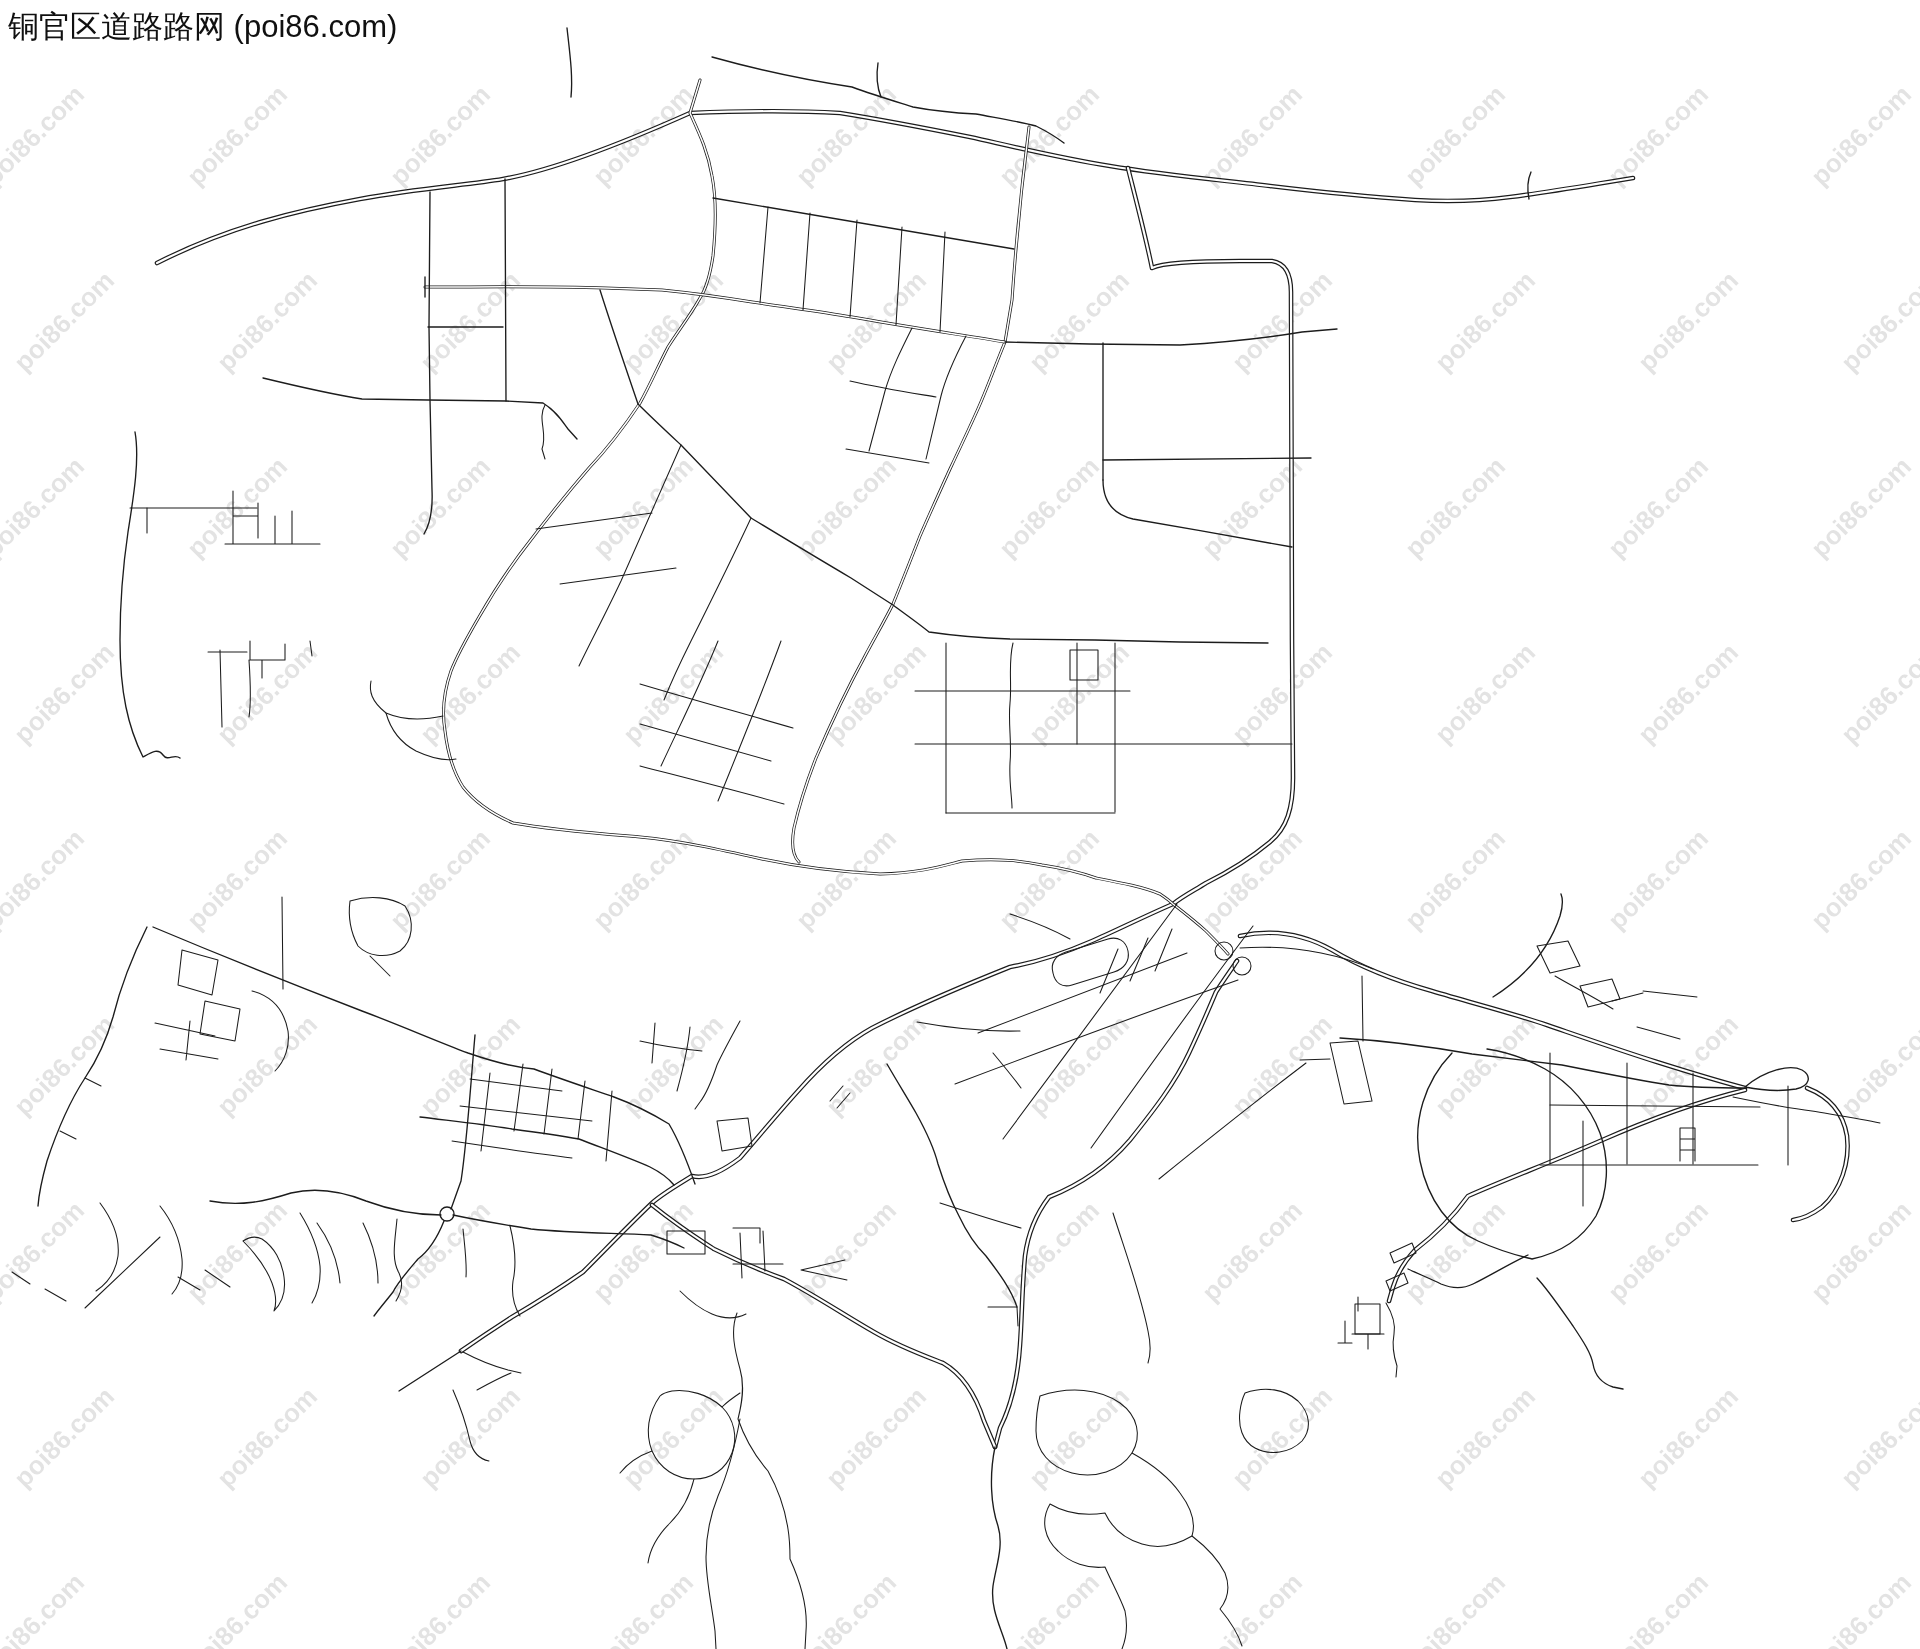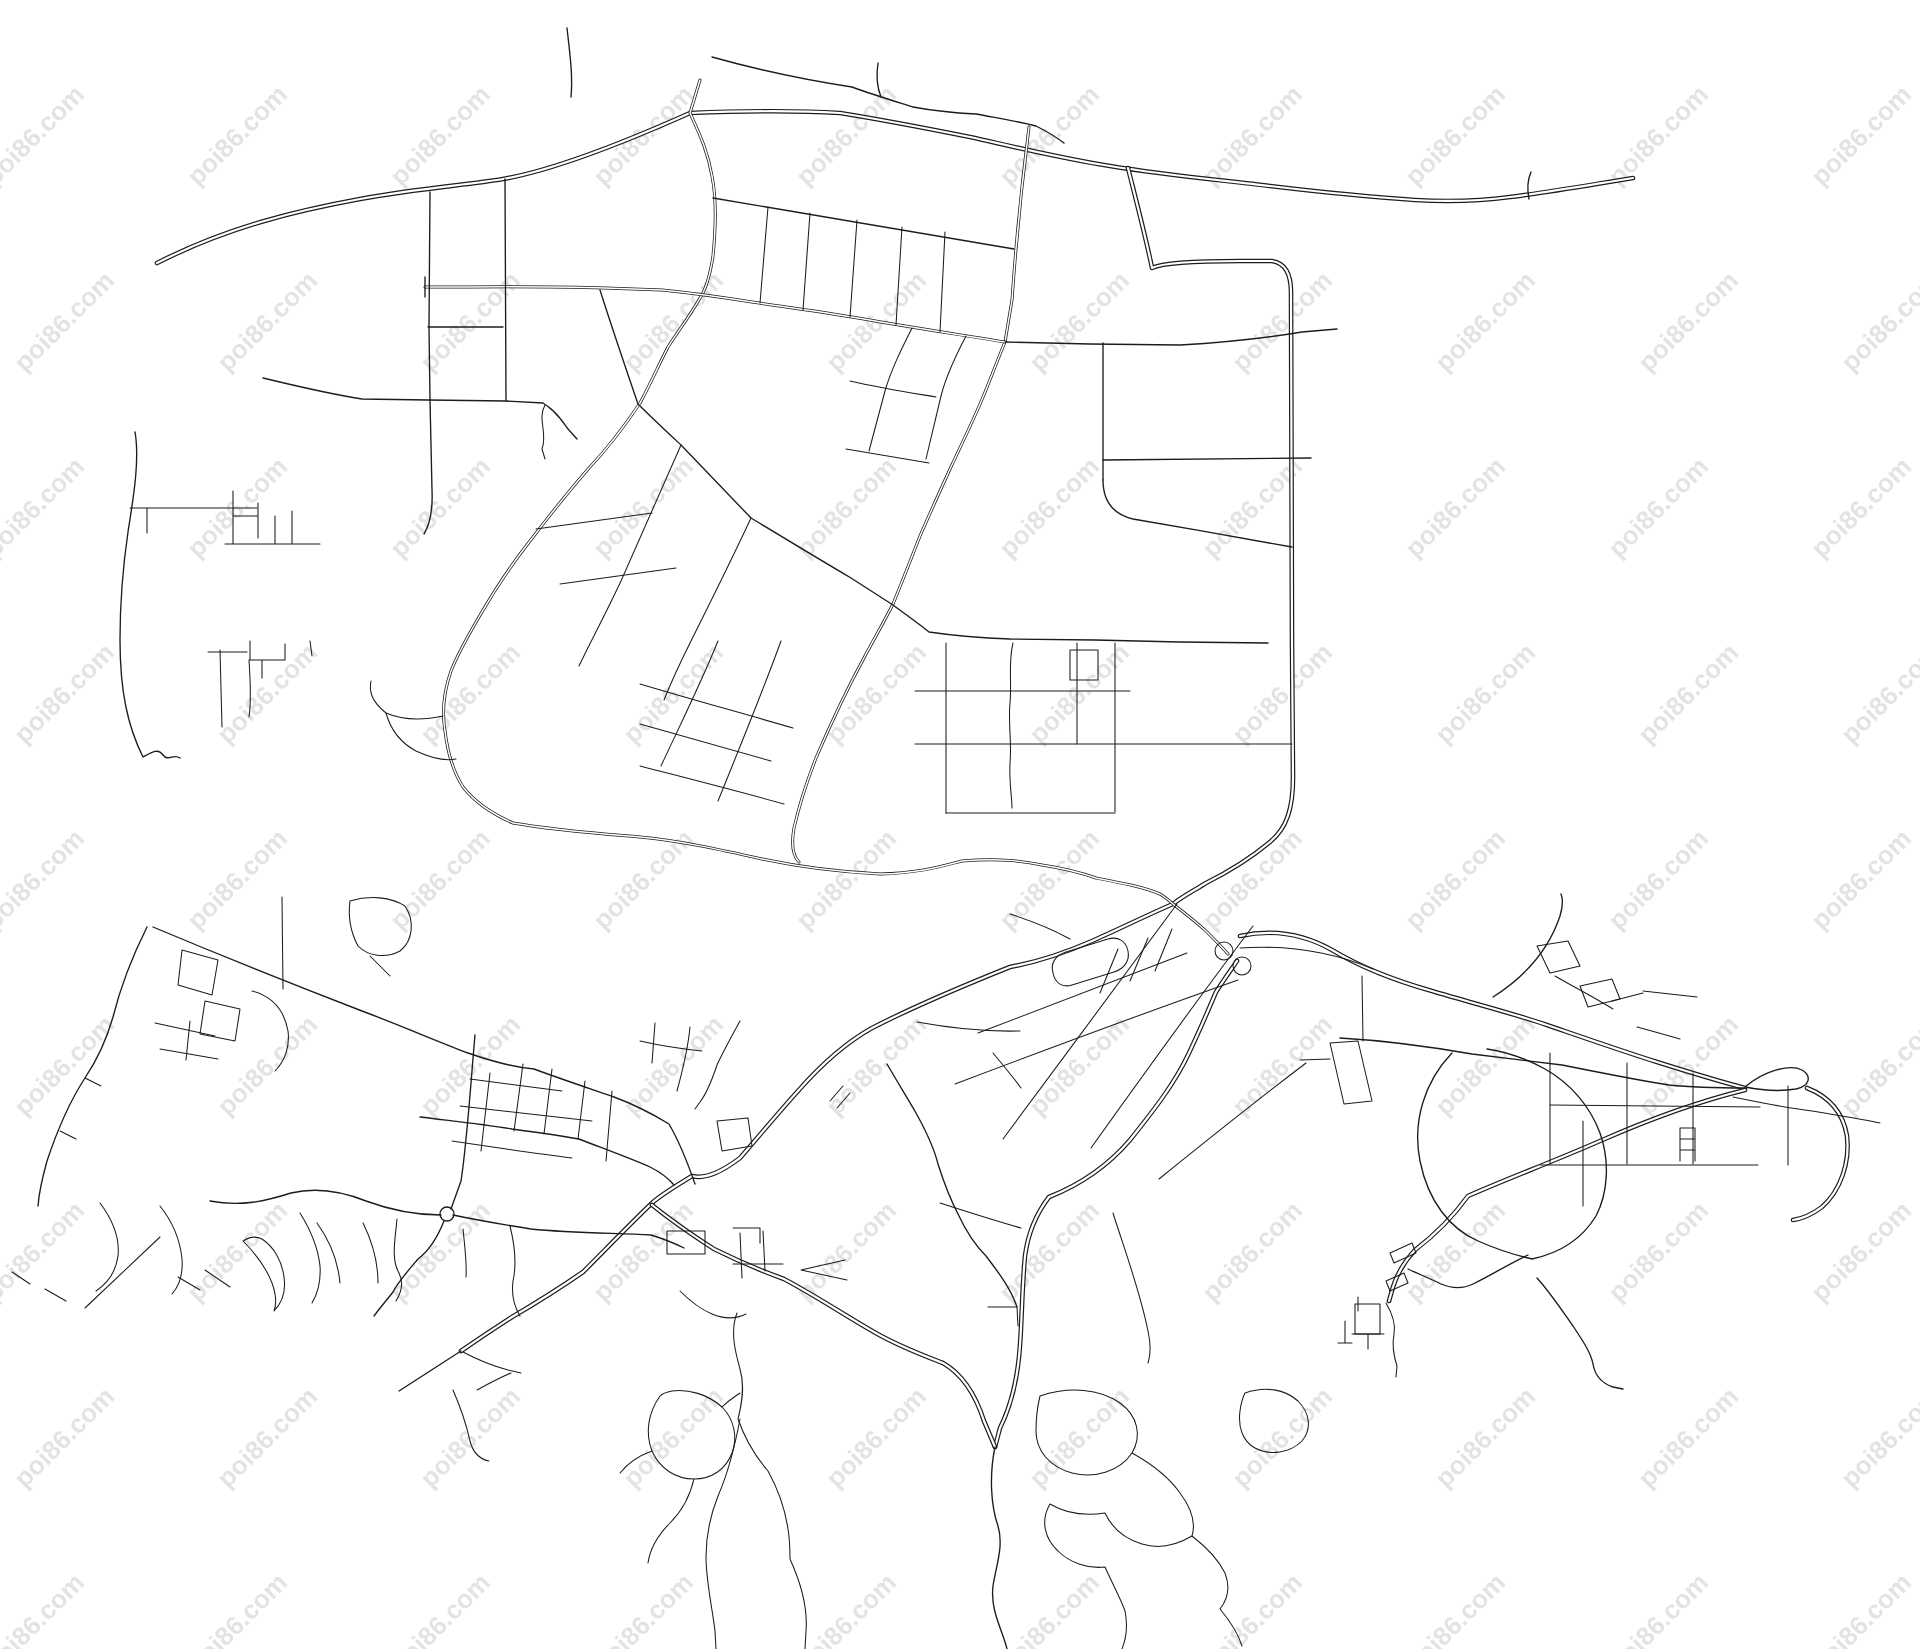--- a/index.html
+++ b/index.html
@@ -285,13 +285,14 @@
       <path d="M205,1270 L230,1287" fill="none" stroke="#1c1c1c" stroke-width="1.05" stroke-linecap="round" stroke-linejoin="round"></path>
       <path d="M85,1308 L160,1237" fill="none" stroke="#1c1c1c" stroke-width="1.05" stroke-linecap="round" stroke-linejoin="round"></path>
       <path d="M463,1352 C478,1360 493,1366 508,1370 L521,1373" fill="none" stroke="#1c1c1c" stroke-width="1.05" stroke-linecap="round" stroke-linejoin="round"></path>
       <path d="M477,1390 C488,1384 499,1378 511,1373" fill="none" stroke="#1c1c1c" stroke-width="1.05" stroke-linecap="round" stroke-linejoin="round"></path>
       <path d="M453,1390 C460,1406 466,1423 470,1441 C473,1453 479,1459 489,1461" fill="none" stroke="#1c1c1c" stroke-width="1.05" stroke-linecap="round" stroke-linejoin="round"></path>
       <path d="M830,1101 L843,1086 M837,1108 L850,1093" fill="none" stroke="#1c1c1c" stroke-width="1.05" stroke-linecap="round" stroke-linejoin="round"></path>
       <circle cx="447" cy="1214" r="7" fill="none" stroke="#1c1c1c" stroke-width="1.35" stroke-linecap="round" stroke-linejoin="round"></circle>
       <circle cx="1224" cy="951" r="9" fill="none" stroke="#1c1c1c" stroke-width="1.05" stroke-linecap="round" stroke-linejoin="round"></circle>
       <circle cx="1242" cy="966" r="9" fill="none" stroke="#1c1c1c" stroke-width="1.05" stroke-linecap="round" stroke-linejoin="round"></circle>
     </svg>
+  <div id="title">铜官区道路路网 (poi86.com)</div>
 </div>
 
 </body></html>

